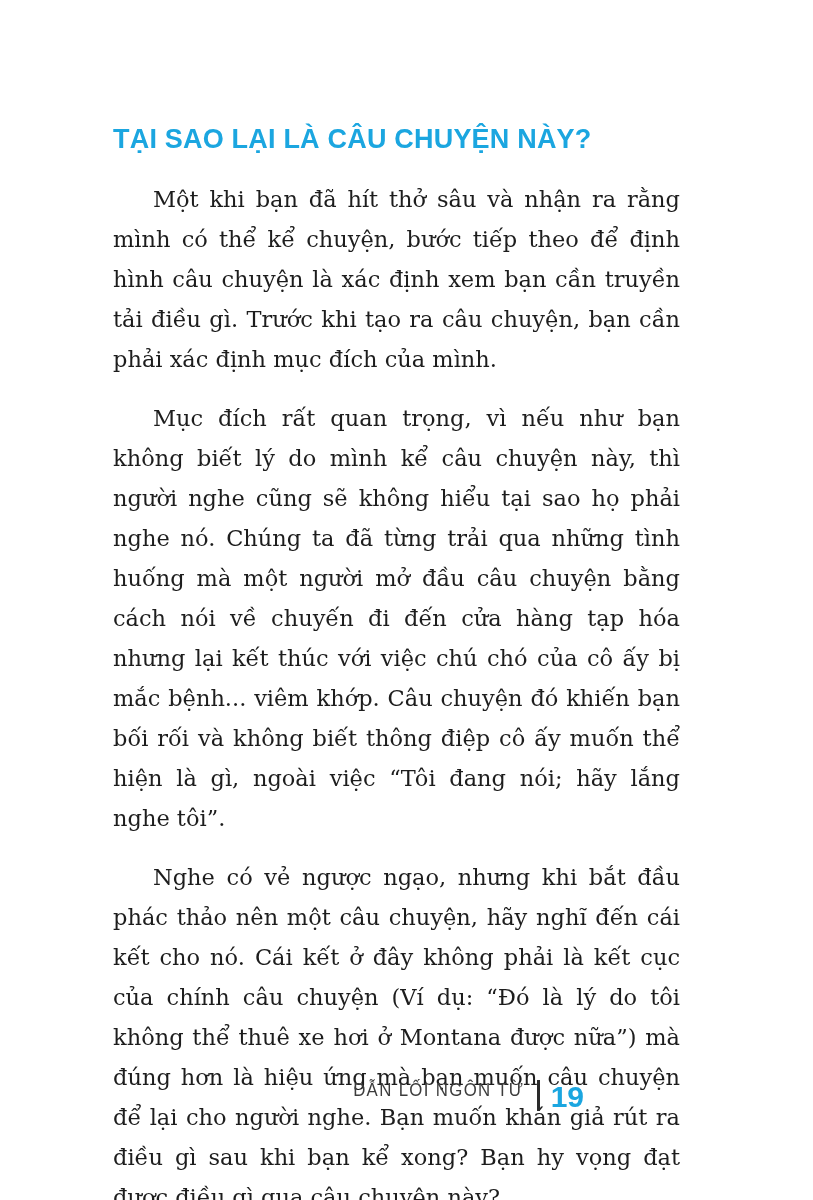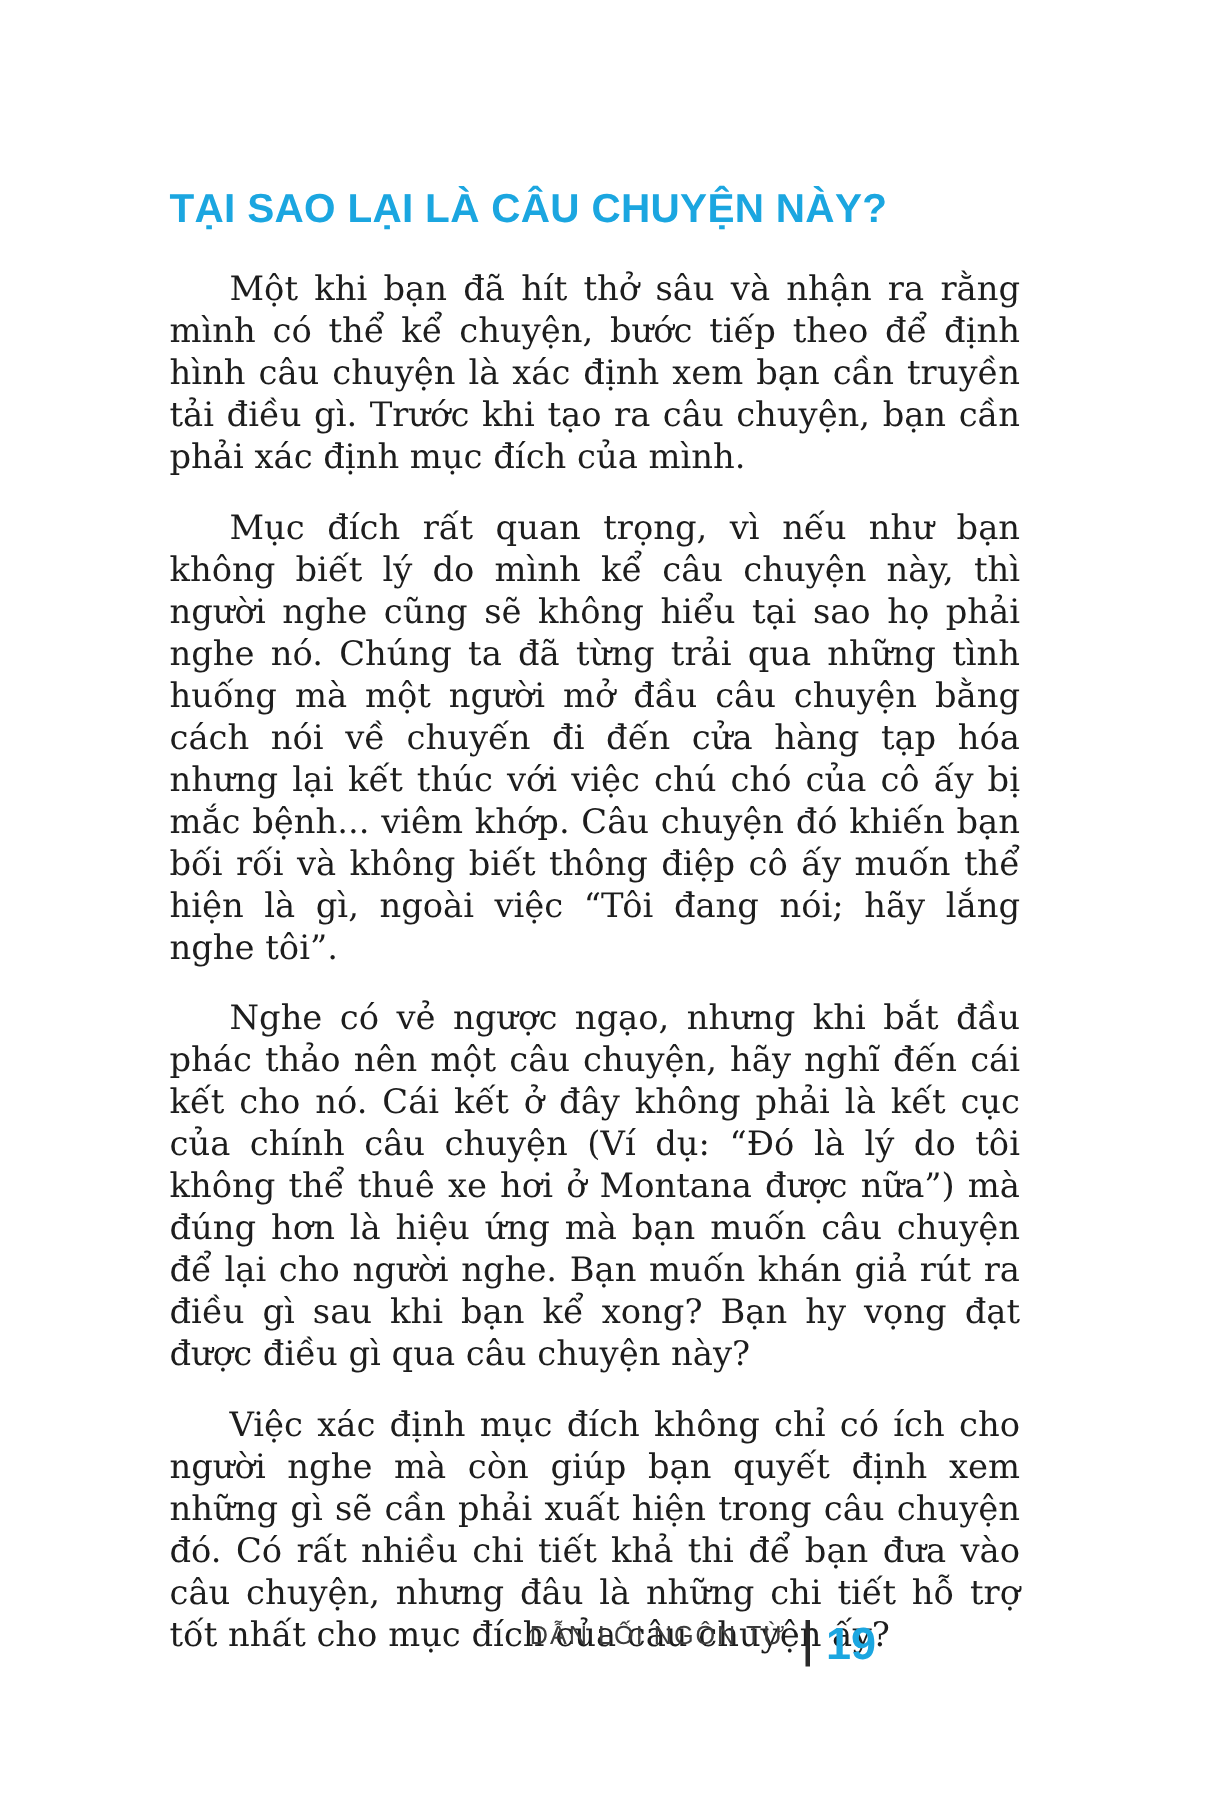--- a/index.html
+++ b/index.html
@@ -26,21 +26,21 @@
     font-weight: bold;
     font-size: 27px;
     letter-spacing: 0.2px;
     color: var(--accent, #1BA6E0);
     margin: 0 0 24px 0;
     white-space: nowrap;
   }
   .body p {
     margin: 0 0 19px 0;
     font-size: 22.5px;
-    line-height: 28px;
+    line-height: 40px;
     color: var(--body-color, #1d1d1d);
     text-align: justify;
     text-indent: 40px;
   }
   .footer {
     position: absolute;
     right: 123px;
     top: 1080px;
     display: flex;
     align-items: flex-start;

